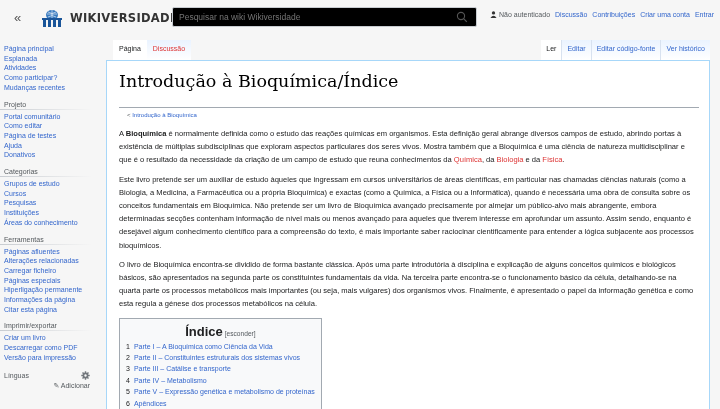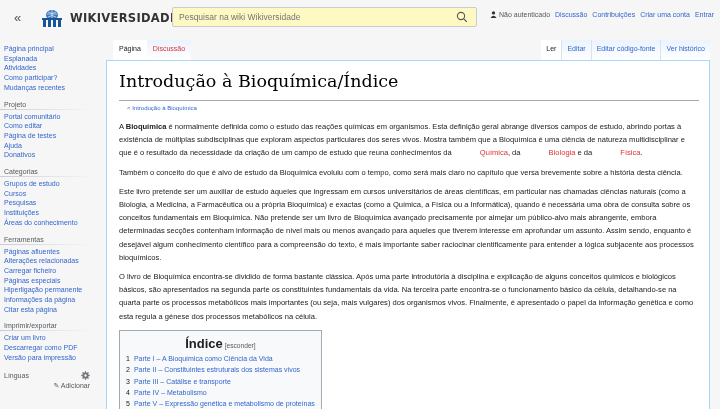--- a/index.html
+++ b/index.html
@@ -1,26 +1,26 @@
 <!DOCTYPE html>
 <html><head>
 <meta charset="utf-8">
 <style>
   * { box-sizing: border-box; margin: 0; padding: 0; }
   html, body { width: 720px; height: 409px; overflow: hidden; }
   body { font-family: "Liberation Sans", sans-serif; background: #f6f6f6; color: #202122; position: relative; }
   a { color: #3366cc; text-decoration: none; }
-  .red { color: #d33; margin-left: 26px; }
+  .red { color: #d33; }
 
   
   .header { position: absolute; top: 0; left: 0; width: 720px; height: 34px; }
   .collapse { position: absolute; left: 14px; top: 10px; font-size: 13px; color: #555; letter-spacing: -2px; }
   .logo { position: absolute; left: 40px; top: 8px; width: 24px; height: 20px; }
   .wordmark { position: absolute; left: 70px; top: 11px; font-size: 11.5px; font-weight: bold; color: #333; letter-spacing: 0.3px; font-family: "DejaVu Sans", sans-serif; }
-  .search { position: absolute; left: 172px; top: 7px; width: 305px; height: 20px; background: #fef9c3; border: 1px solid #c8ccd1; border-radius: 2px; }
+  .search { position: absolute; left: 172px; top: 7px; width: 305px; height: 20px; background: #000000; border: 1px solid #c8ccd1; border-radius: 2px; }
   .search input { border: none; outline: none; background: transparent; font-family: "Liberation Sans", sans-serif; font-size: 8.5px; color: #72777d; position: absolute; left: 6px; top: 4px; width: 270px; }
   .search .mag { position: absolute; right: 8px; top: 3px; width: 12px; height: 12px; }
   .personal { position: absolute; right: 6px; top: 11px; font-size: 7px; display: flex; gap: 5px; align-items: center; }
   .personal .user { color: #54595d; display: flex; align-items: center; gap: 2px; }
 
   
   .sidebar { position: absolute; left: 0; top: 44px; width: 106px; font-size: 7px; }
   .sidebar ul { list-style: none; padding-left: 4px; }
   .sidebar li { line-height: 9.7px; }
   .sb-heading { color: #54595d; font-size: 7px; padding-left: 4px; margin-top: 8px; padding-bottom: 2px; border-bottom: 1px solid #e0e0e0; margin-right: 14px; margin-bottom: 2px; background-image: linear-gradient(to right, #c8ccd1, transparent); background-size: 100% 1px; background-repeat: no-repeat; background-position: bottom; border-bottom: none; }
@@ -31,21 +31,21 @@
   .tabs-left { position: absolute; left: 113px; top: 40px; height: 20px; display: flex; font-size: 7px; }
   .tabs-left .tab { padding: 5px 6px 0 6px; height: 20px; }
   .tab-active { background: #fff; color: #202122; }
   .tab-new { background: linear-gradient(to top, #fff 0, #eaf3ff 100%); color: #d33; }
   .tabs-right { position: absolute; right: 10px; top: 40px; height: 20px; display: flex; font-size: 7px; }
   .tabs-right .tab { padding: 5px 5px 0 5px; height: 20px; background: linear-gradient(to top, #fff 0, #eaf3ff 100%); border-left: 1px solid #d8e2f0; }
   .tabs-right .tab.tab-active { background: #fff; border-left: none; }
 
   
   .content { position: absolute; left: 106px; top: 60px; width: 604px; height: 360px; background: #fff; border: 1px solid #a7d7f9; border-right: 1px solid #a7d7f9; padding: 8px 10px 0 12px; }
-  .title { font-family: "DejaVu Serif", serif; font-size: 17.5px; color: #000; font-weight: normal; line-height: 24px; border-bottom: 1px solid #a2a9b1; padding-bottom: 7px; margin-bottom: 4px; }
+  .title { font-family: "DejaVu Serif", serif; font-size: 17.5px; color: #000; font-weight: normal; line-height: 24px; border-bottom: 1px solid #a2a9b1; padding-bottom: 14px; margin-bottom: 4px; }
   .subpage { font-size: 6px; color: #54595d; margin-left: 8px; margin-bottom: 9px; }
   .content p { font-size: 7.55px; line-height: 13.2px; margin-bottom: 6px; color: #202122; }
   .toc { display: inline-block; border: 1px solid #a2a9b1; background: #f8f9fa; padding: 5px 6px 2px 6px; font-size: 7px; margin-top: 1px; }
   .toc-title { text-align: center; margin-bottom: 2px; }
   .toc-title b { font-size: 13px; }
   .toc-title .tog { color: #54595d; font-size: 6.6px; }
   .toc ul { list-style: none; }
   .toc li { line-height: 11.4px; }
   .toc .num { color: #202122; margin-right: 4px; }
 </style>
@@ -162,21 +162,20 @@
 </div>
 
 <div class="content">
   <h1 class="title">Introdução à Bioquímica/Índice</h1>
   <div class="subpage">
     <span>&lt; </span><a>Introdução à Bioquímica</a>
   </div>
 
   <p><span>A </span><b>Bioquímica</b><span> é normalmente definida como o estudo das reações químicas em organismos. Esta definição geral abrange diversos campos de estudo, abrindo portas à existência de múltiplas subdisciplinas que exploram aspectos particulares dos seres vivos. Mostra também que a Bioquímica é uma ciência de natureza multidisciplinar e que é o resultado da necessidade da criação de um campo de estudo que reuna conhecimentos da </span><a class="red">Química</a><span>, da </span><a class="red">Biologia</a><span> e da </span><a class="red">Física</a><span>.</span></p>
 
-  <p>Também o conceito do que é alvo de estudo da Bioquímica evoluiu com o tempo, como será mais claro no capítulo que versa brevemente sobre a história desta ciência.</p>
   <p>Este livro pretende ser um auxiliar de estudo àqueles que ingressam em cursos universitários de áreas científicas, em particular nas chamadas ciências naturais (como a Biologia, a Medicina, a Farmacêutica ou a própria Bioquímica) e exactas (como a Química, a Física ou a Informática), quando é necessária uma obra de consulta sobre os conceitos fundamentais em Bioquímica. Não pretende ser um livro de Bioquímica avançado precisamente por almejar um público-alvo mais abrangente, embora determinadas secções contenham informação de nível mais ou menos avançado para aqueles que tiverem interesse em aprofundar um assunto. Assim sendo, enquanto é desejável algum conhecimento científico para a compreensão do texto, é mais importante saber raciocinar cientificamente para entender a lógica subjacente aos processos bioquímicos.</p>
   <p>O livro de Bioquímica encontra-se dividido de forma bastante clássica. Após uma parte introdutória à disciplina e explicação de alguns conceitos químicos e biológicos básicos, são apresentados na segunda parte os constituintes fundamentais da vida. Na terceira parte encontra-se o funcionamento básico da célula, detalhando-se na quarta parte os processos metabólicos mais importantes (ou seja, mais vulgares) dos organismos vivos. Finalmente, é apresentado o papel da informação genética e como esta regula a génese dos processos metabólicos na célula.</p>
 
   <div class="toc">
     <div class="toc-title">
       <b>Índice</b>
       <a class="tog">[esconder]</a>
     </div>
     <ul>
       <li><span class="num">1</span><a>Parte I – A Bioquímica como Ciência da Vida</a></li>

